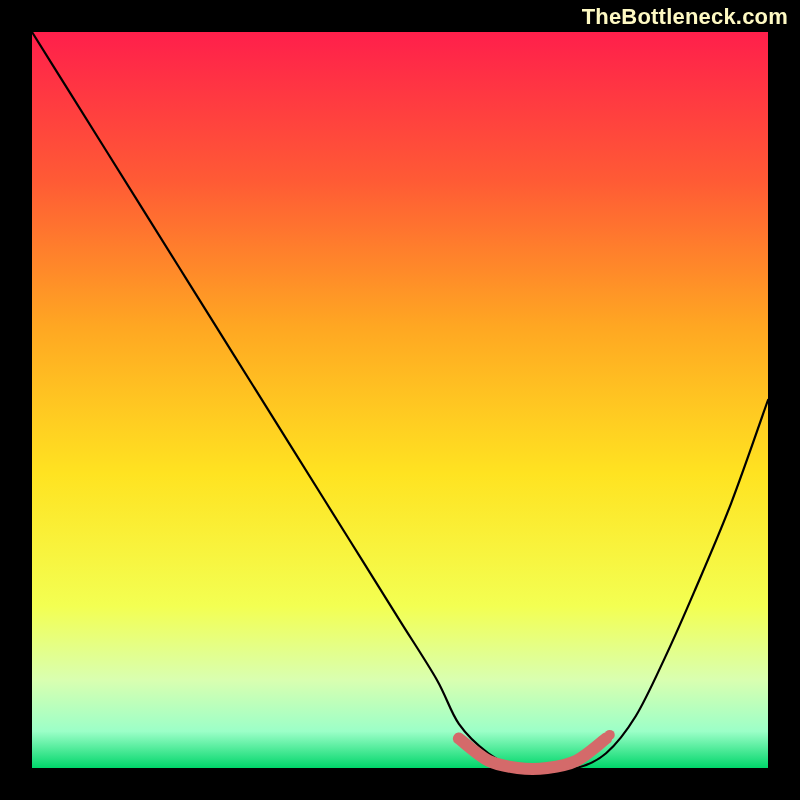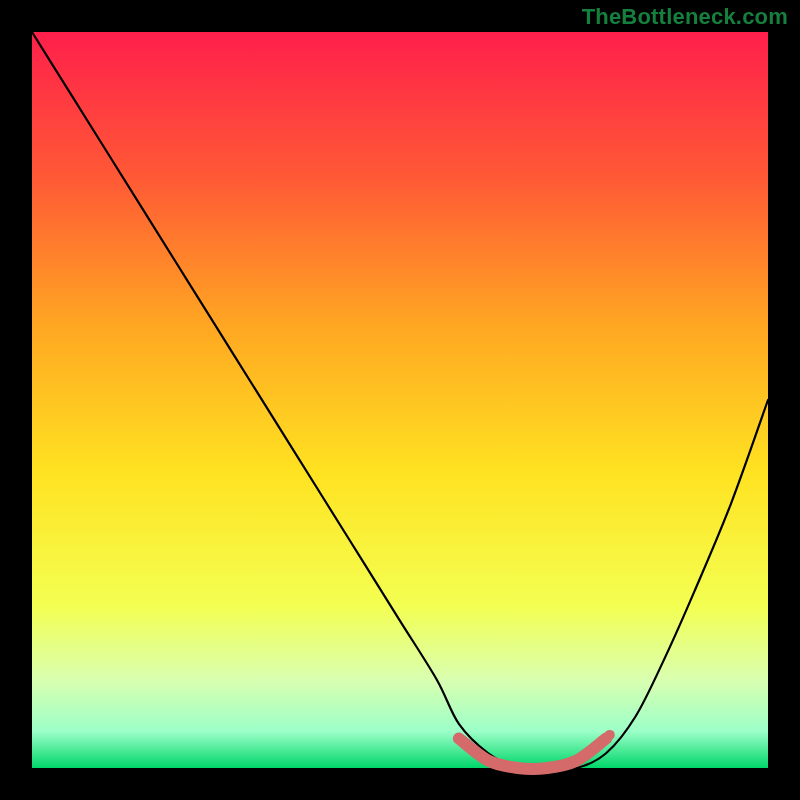--- a/index.html
+++ b/index.html
@@ -4,21 +4,21 @@
 <style>
   * { margin: 0; padding: 0; box-sizing: border-box; }
   html, body { width: 800px; height: 800px; background: #000; overflow: hidden; font-family: Arial, sans-serif; }
   .stage { position: relative; width: 800px; height: 800px; }
   .watermark {
     position: absolute;
     top: 4px;
     right: 12px;
     font-size: 22px;
     font-weight: 600;
-    color: #15803d;
+    color: #fef9c3;
     letter-spacing: 0.2px;
     z-index: 10;
   }
   svg.chart { position: absolute; left: 0; top: 0; }
 </style>
 </head>
 <body>
 
 <div class="stage">
   <div class="watermark">TheBottleneck.com</div>

